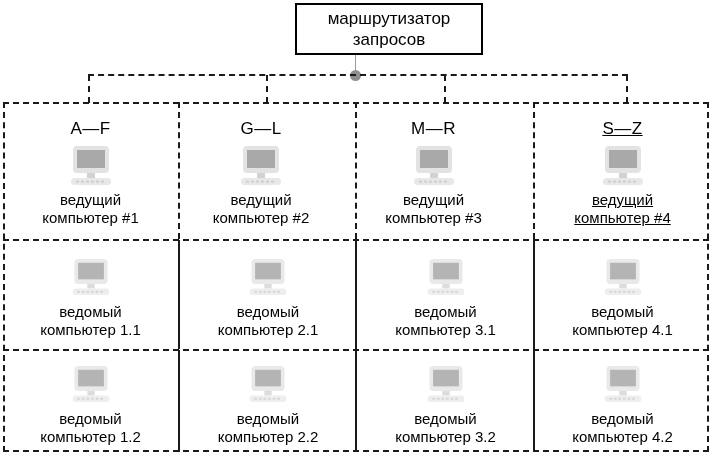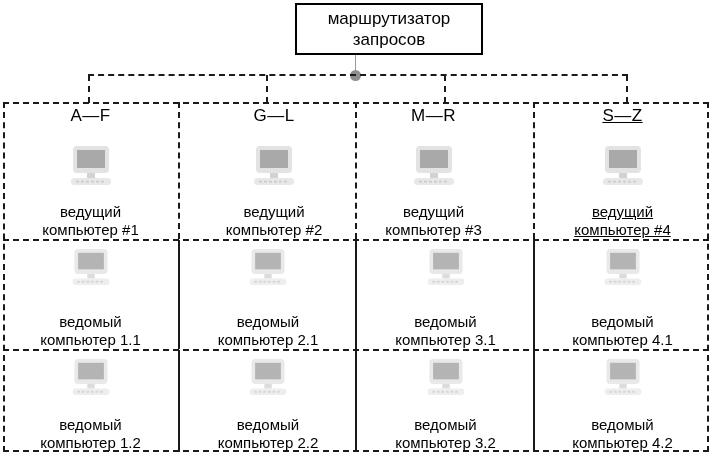--- a/index.html
+++ b/index.html
@@ -75,21 +75,21 @@
   .col-sep{
     position:absolute;width:0;
   }
   .col-sep.dashed{border-left:2px dashed #1a1a1a;}
   .col-sep.solid{border-left:2px solid #1a1a1a;}
 
   
   .cell{
     position:absolute;
     display:flex;flex-direction:column;
-    align-items:center;justify-content:space-between;
+    align-items:center;justify-content:center;
     box-sizing:border-box;
   }
   .range-label{
     font-size:17px;color:#000000;letter-spacing:0.5px;
     height:20px;line-height:20px;
   }
   .cell-caption{
     font-size:15px;line-height:18px;color:#000000;text-align:center;
     white-space:pre-line;
   }
@@ -146,21 +146,21 @@
         <rect x="20" y="35.5" width="3" height="2.2" rx="0.6"></rect>
         <rect x="25" y="35.5" width="3" height="2.2" rx="0.6"></rect>
         <rect x="30" y="35.5" width="3" height="2.2" rx="0.6"></rect>
         <rect x="35" y="35.5" width="3" height="2.2" rx="0.6"></rect>
       </g>
     </svg>
     <div class="cell-caption" style="margin-top:4px;">ведущий
 компьютер #1</div>
   </div>
 
-  <div class="cell" style="left:187px;top:106px;width:174px;height:133px;">
+  <div class="cell" style="left:174px;top:106px;width:174px;height:133px;">
     <div class="range-label">G—L</div>
     <svg class="pc-icon" width="50" height="42" viewBox="0 0 50 42" style="margin-top:6px;">
       <rect x="7" y="1" width="36" height="27" rx="4" fill="#e3e3e3"></rect>
       <rect x="11" y="5" width="28" height="18" fill="#a9a9a9"></rect>
       <rect x="21" y="28" width="8" height="5" fill="#d2d2d2"></rect>
       <rect x="5" y="33" width="40" height="7" rx="3.5" fill="#e8e8e8"></rect>
       <g fill="#cfcfcf">
         <rect x="10" y="35.5" width="3" height="2.2" rx="0.6"></rect>
         <rect x="15" y="35.5" width="3" height="2.2" rx="0.6"></rect>
         <rect x="20" y="35.5" width="3" height="2.2" rx="0.6"></rect>

